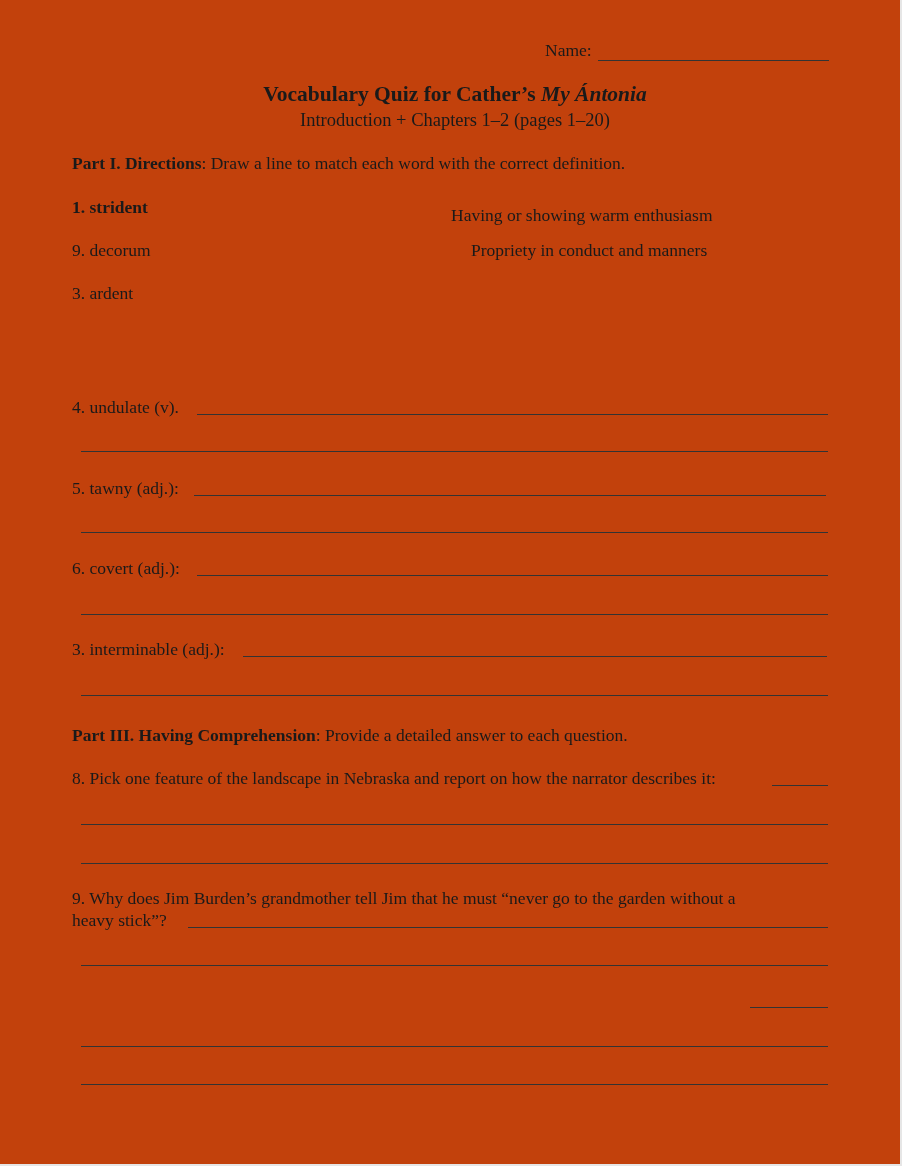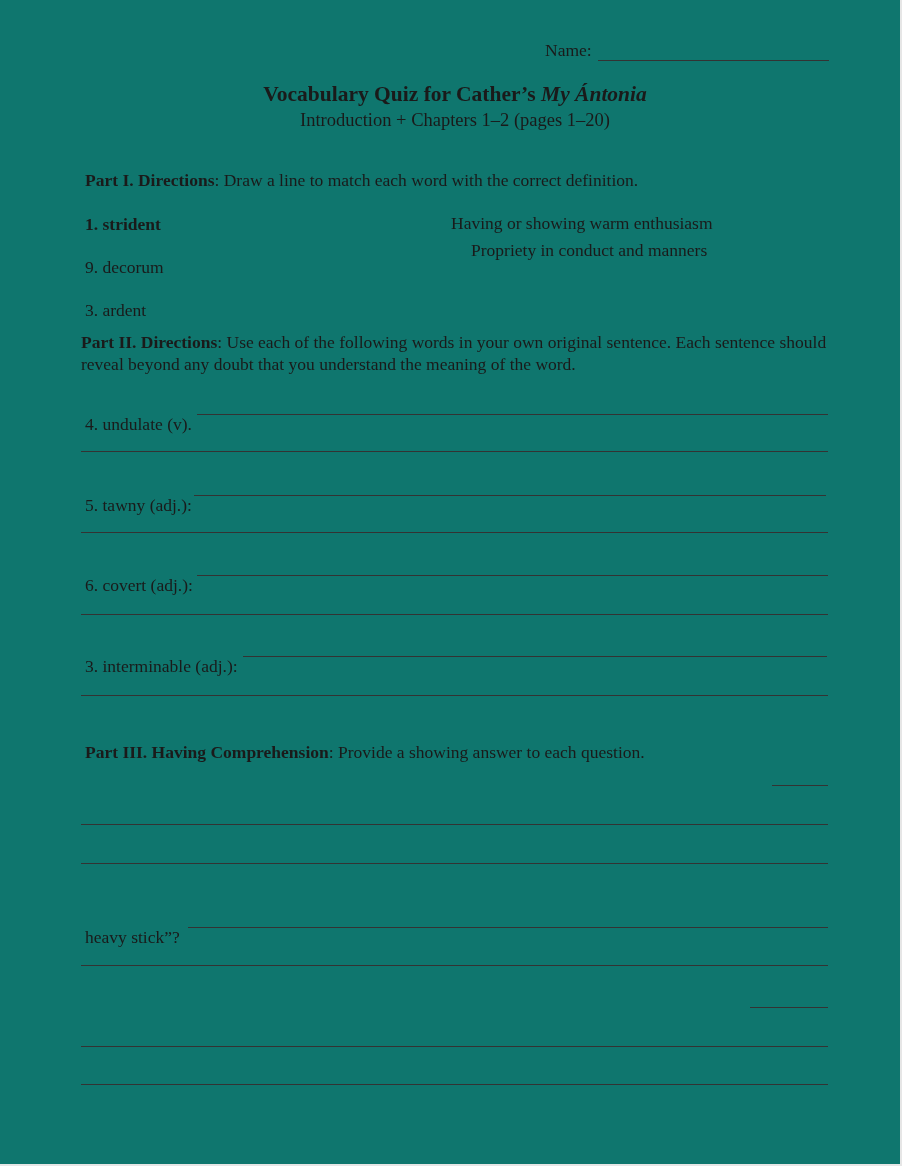--- a/index.html
+++ b/index.html
@@ -1,34 +1,34 @@
 <!DOCTYPE html>
 <html><head>
   <meta charset="utf-8">
   <style>
     html, body { margin: 0; padding: 0; background: #ffffff; }
     body { width: 902px; height: 1166px; overflow: hidden; }
     .page {
       position: relative;
       width: 900px; height: 1164px;
-      background: #0f766e;
+      background: #c2410c;
       border-right: 2px solid #e6e6e6;
       border-bottom: 2px solid #e6e6e6;
       font-family: "Liberation Serif", "DejaVu Serif", serif;
       color: #1a1a1a;
       font-size: 17.5px;
     }
     .abs { position: absolute; white-space: nowrap; }
     .rule { position: absolute; height: 0; border-bottom: 1.3px solid #333; }
     .name-row { left: 545px; top: 40px; }
     .title { left: 0; width: 910px; top: 82px; text-align: center; font-size: 21.5px; font-weight: bold; }
     .title i { font-weight: bold; }
     .subtitle { left: 0; width: 910px; top: 110px; text-align: center; font-size: 18.5px; }
     b { font-weight: bold; }
-    .left { left: 85px; margin-top: 17px; }
+    .left { left: 72px; }
     .defcol { left: 451px; }
     .para { position: absolute; left: 81px; width: 760px; white-space: normal; line-height: 22px; }
   </style>
 </head>
 <body>
 
 <div class="page">
 
   <span class="abs name-row">Name:</span>
   <div class="rule" style="left:598px; width:231px; top:43px; height:17px;"></div>
@@ -37,49 +37,50 @@
     <span>Vocabulary Quiz for Cather’s </span><i>My Ántonia</i>
   </div>
   <div class="abs subtitle">Introduction + Chapters 1–2 (pages 1–20)</div>
 
   <div class="abs left" style="top:153px;">
     <b>Part I. Directions</b><span>: Draw a line to match each word with the correct definition.</span>
   </div>
   <span class="abs left" style="top:197px;font-weight:bold;">1. strident</span>
   <span class="abs left" style="top:240px;">9. decorum</span>
   <span class="abs left" style="top:283px;">3. ardent</span>
-  <span class="abs defcol" style="top:213px;">Having or showing warm enthusiasm</span>
+  <span class="abs defcol" style="top:205px;">Having or showing warm enthusiasm</span>
   <span class="abs defcol" style="top:240px;margin-left:20px;">Propriety in conduct and manners</span>
 
-  <div class="para" style="top:331px;"><b>Part II. Directions</b><span>: Use each of the following words in your own original sentence.  Each sentence should reveal beyond any doubt that you understand the meaning of the word.</span></div>
 
   <span class="abs left" style="top:397px;">4. undulate (v).</span>
   <div class="rule" style="left:197px; width:631px; top:397px; height:17px;"></div>
   <div class="rule" style="left:81px; width:747px; top:434px; height:17px;"></div>
 
   <span class="abs left" style="top:478px;">5. tawny (adj.):</span>
   <div class="rule" style="left:194px; width:632px; top:478px; height:17px;"></div>
   <div class="rule" style="left:81px; width:747px; top:515px; height:17px;"></div>
 
   <span class="abs left" style="top:558px;">6. covert (adj.):</span>
   <div class="rule" style="left:197px; width:631px; top:558px; height:17px;"></div>
   <div class="rule" style="left:81px; width:747px; top:597px; height:17px;"></div>
 
   <span class="abs left" style="top:639px;">3. interminable (adj.):</span>
   <div class="rule" style="left:243px; width:584px; top:639px; height:17px;"></div>
   <div class="rule" style="left:81px; width:747px; top:678px; height:17px;"></div>
 
   <div class="abs left" style="top:725px;">
-    <b>Part III. Having Comprehension</b><span>: Provide a showing answer to each question.</span>
+    <b>Part III. Having Comprehension</b><span>: Provide a detailed answer to each question.</span>
   </div>
 
+  <span class="abs left" style="top:768px;">8. Pick one feature of the landscape in Nebraska and report on how the narrator describes it:</span>
   <div class="rule" style="left:772px; width:56px; top:768px; height:17px;"></div>
   <div class="rule" style="left:81px; width:747px; top:807px; height:17px;"></div>
   <div class="rule" style="left:81px; width:747px; top:846px; height:17px;"></div>
 
+  <span class="abs left" style="top:888px;">9. Why does Jim Burden’s grandmother tell Jim that he must “never go to the garden without a</span>
   <span class="abs left" style="top:910px;">heavy stick”?</span>
   <div class="rule" style="left:188px; width:640px; top:910px; height:17px;"></div>
   <div class="rule" style="left:81px; width:747px; top:948px; height:17px;"></div>
 
   <div class="rule" style="left:750px; width:78px; top:990px; height:17px;"></div>
   <div class="rule" style="left:81px; width:747px; top:1029px; height:17px;"></div>
   <div class="rule" style="left:81px; width:747px; top:1067px; height:17px;"></div>
 
 </div>
 

